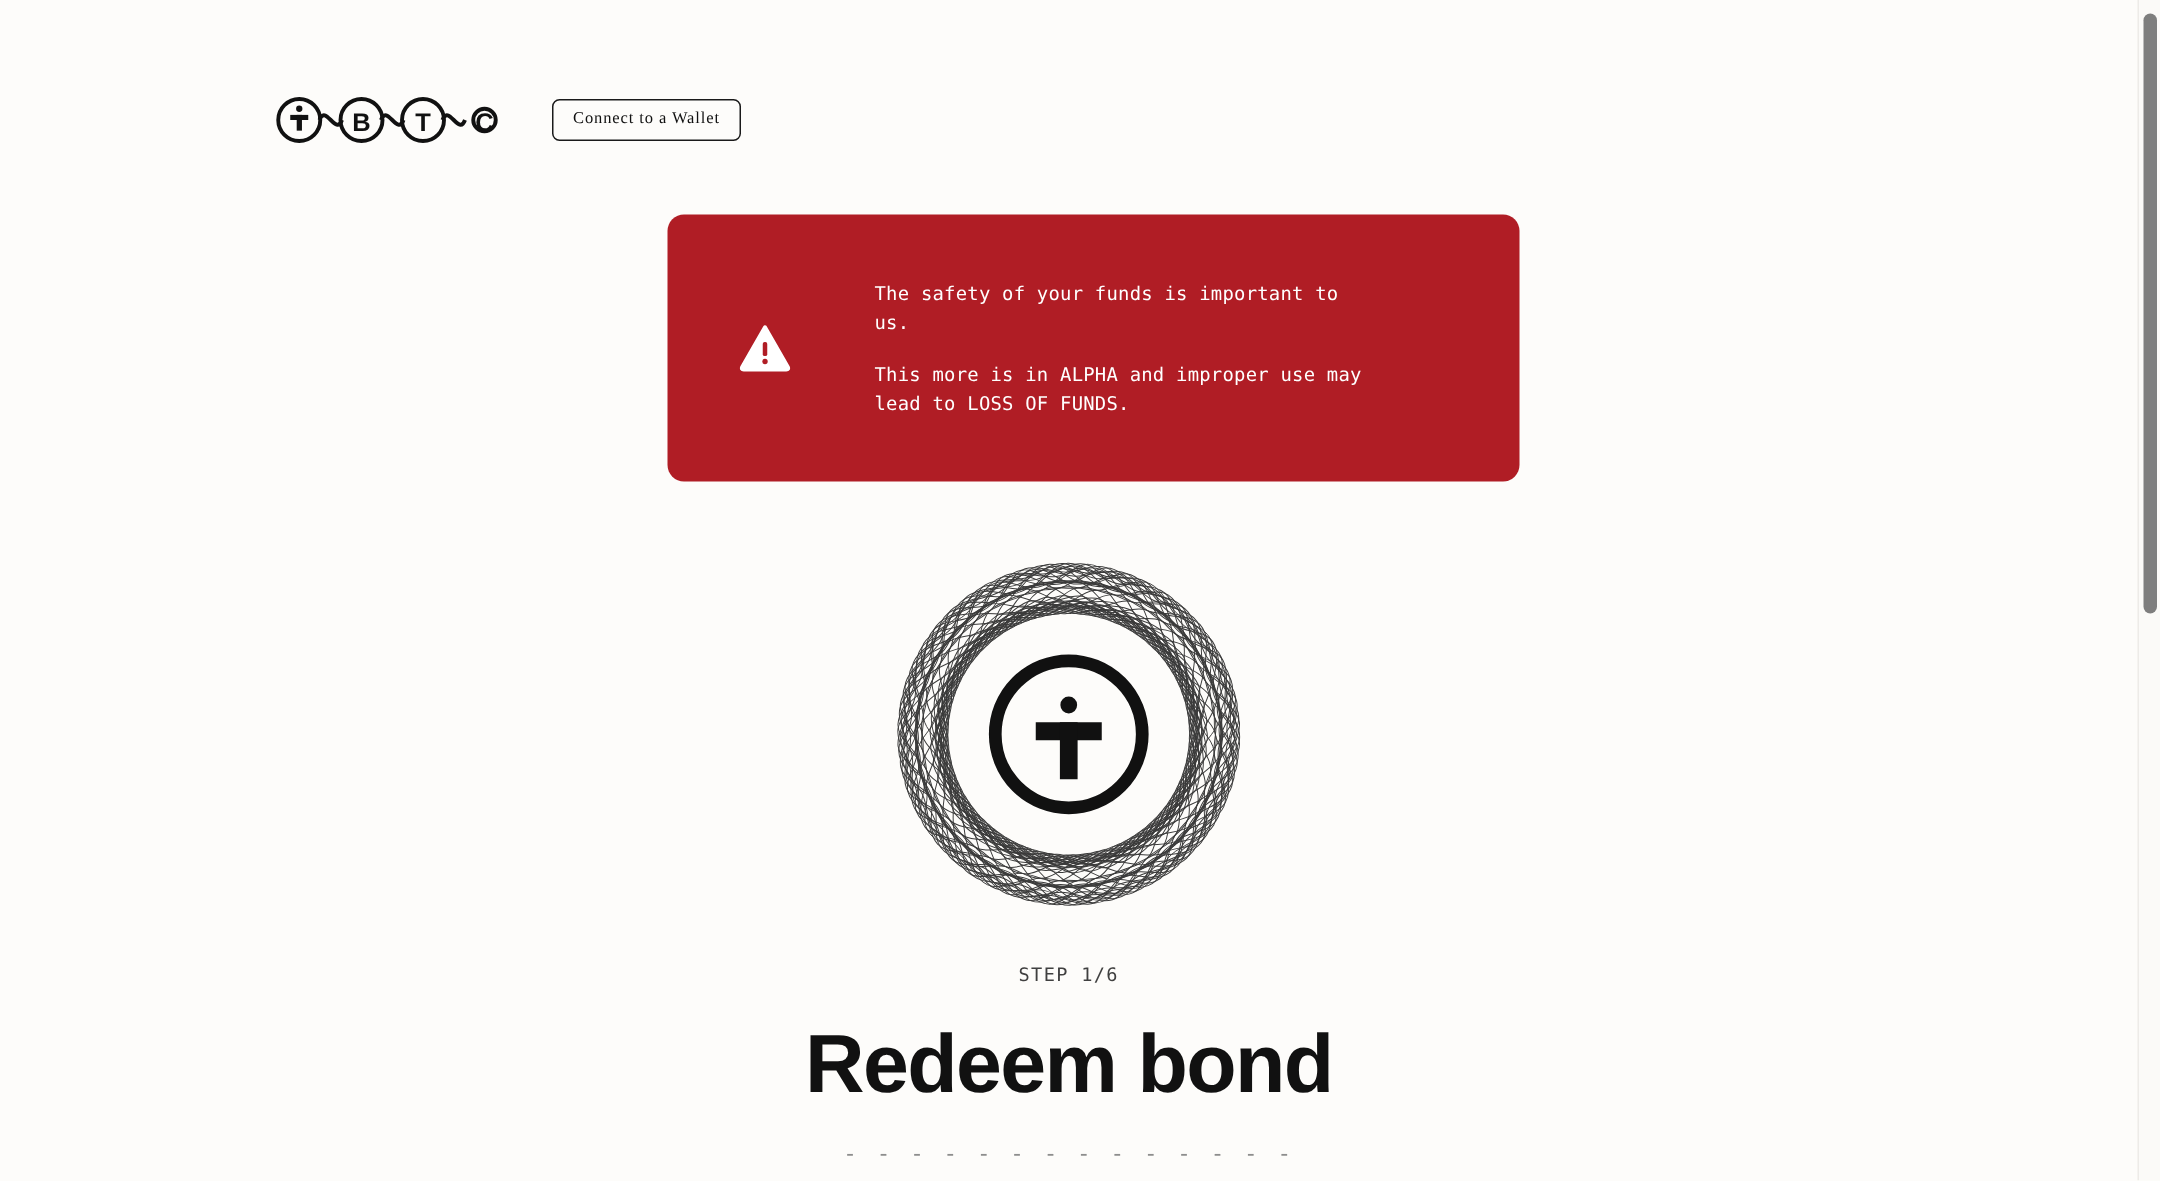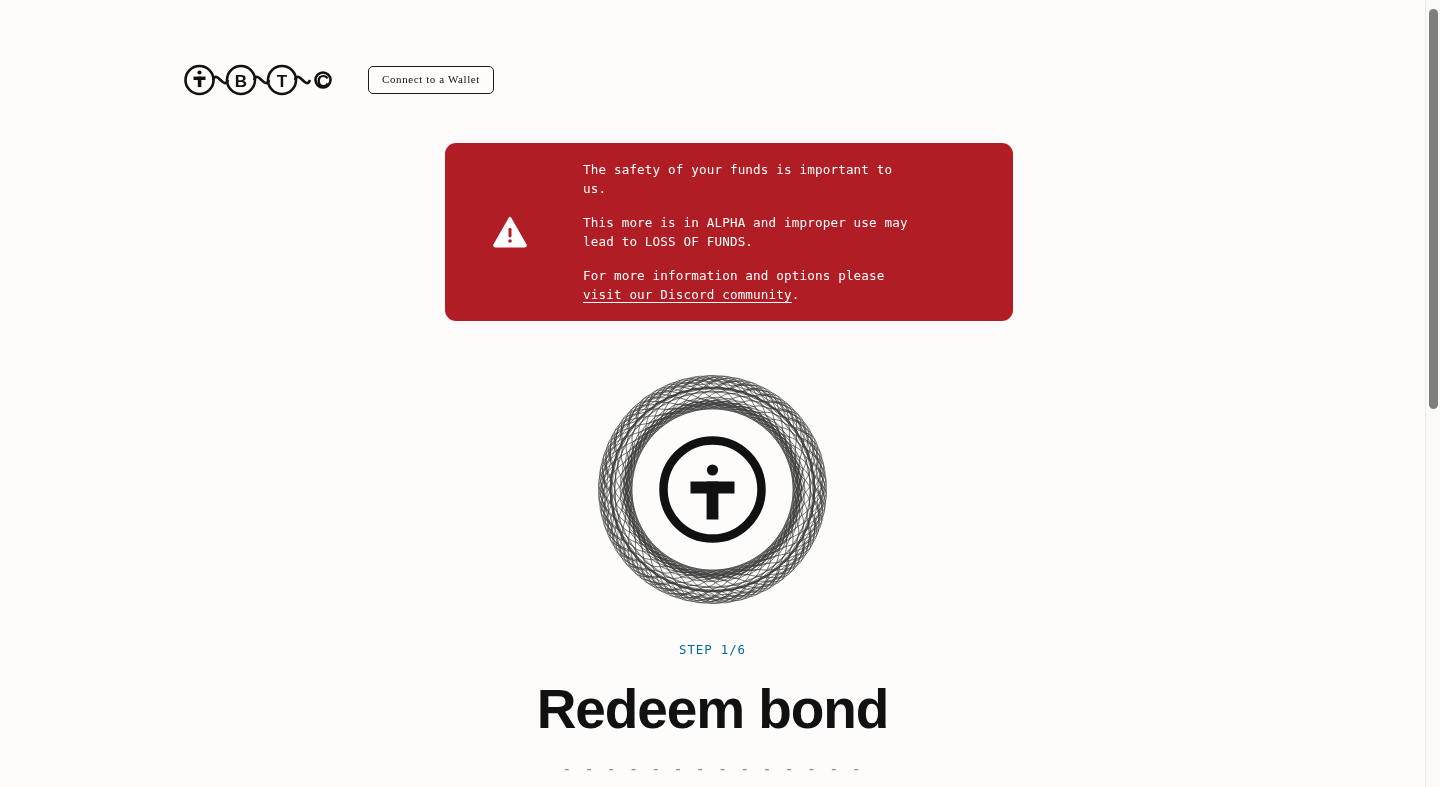--- a/index.html
+++ b/index.html
@@ -113,21 +113,21 @@
   
   .step {
     position: absolute;
     top: 642px;
     left: 0;
     width: 1425px;
     text-align: center;
     font-family: "DejaVu Sans Mono", "Liberation Mono", monospace;
     font-size: 12.4px;
     letter-spacing: 0.9px;
-    color: #0369a1;
+    color: #404040;
   }
 
   .title {
     position: absolute;
     top: 676px;
     left: 0;
     width: 1425px;
     text-align: center;
     font-family: "Liberation Sans", sans-serif;
     font-weight: bold;
@@ -211,21 +211,20 @@
       <svg viewBox="0 0 34 34" width="34" height="34" xmlns="http://www.w3.org/2000/svg">
         <path d="M17 3.2 L32.2 29.6 Q33.1 31.3 31.2 31.3 L2.8 31.3 Q0.9 31.3 1.8 29.6 Z" fill="#ffffff" stroke="#ffffff" stroke-width="2.6" stroke-linejoin="round"></path>
         <rect x="15.5" y="13" width="3" height="9.4" rx="1.3" fill="#B01D25"></rect>
         <circle cx="17" cy="26" r="1.8" fill="#B01D25"></circle>
       </svg>
     </div>
 
     <div class="alert-body">
       <p class="alert-p">The safety of your funds is important to us.</p>
       <p class="alert-p">This more is in ALPHA and improper use may lead to LOSS OF FUNDS.</p>
-      <p class="alert-p"><span>For more information and options please </span><a class="alert-link" href="#">visit our Discord community</a><span>.</span></p>
     </div>
   </div>
 
   <div class="hero">
     <svg viewBox="0 0 275 275" width="275" height="275" xmlns="http://www.w3.org/2000/svg">
       <defs>
 
         <path id="wavyring" d="M 0,-101.5 C 9.6,-104.9 18.9,-98.0 27.6,-97.7 C 36.9,-97.4 45.8,-104.4 54.3,-100.3
                  C 62.4,-96.4 66.1,-86.0 72.6,-80.1 C 79.5,-73.8 90.0,-71.9 94.3,-63.8
                  C 98.4,-56.1 93.4,-46.1 94.6,-37.1 C 95.8,-28.2 102.4,-20.5 100.9,-11.2

